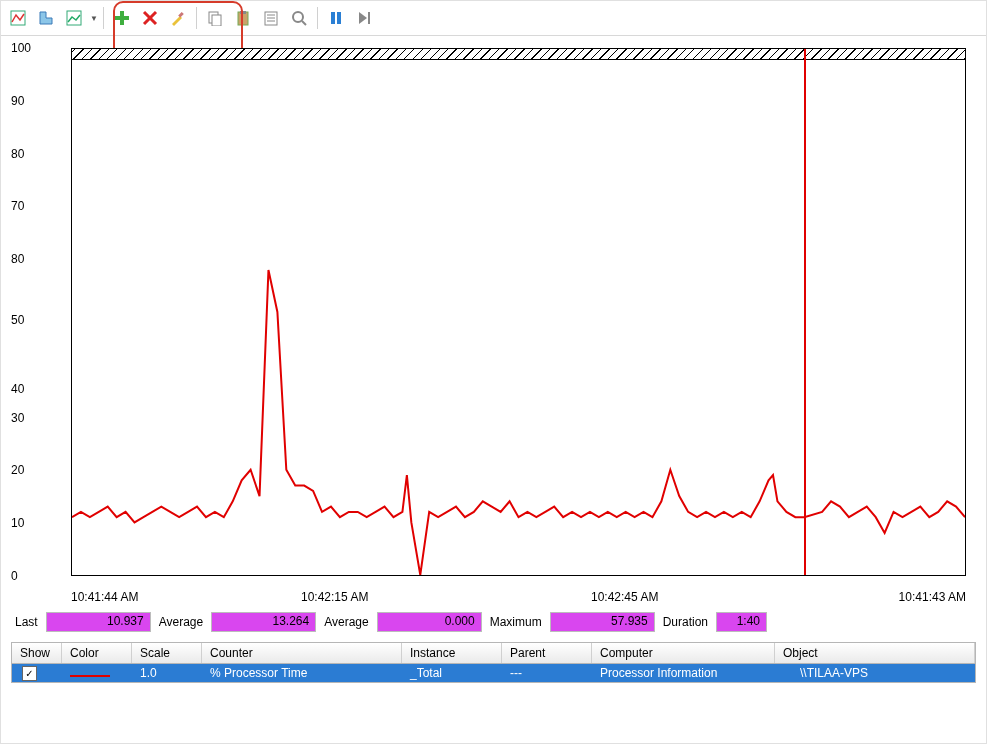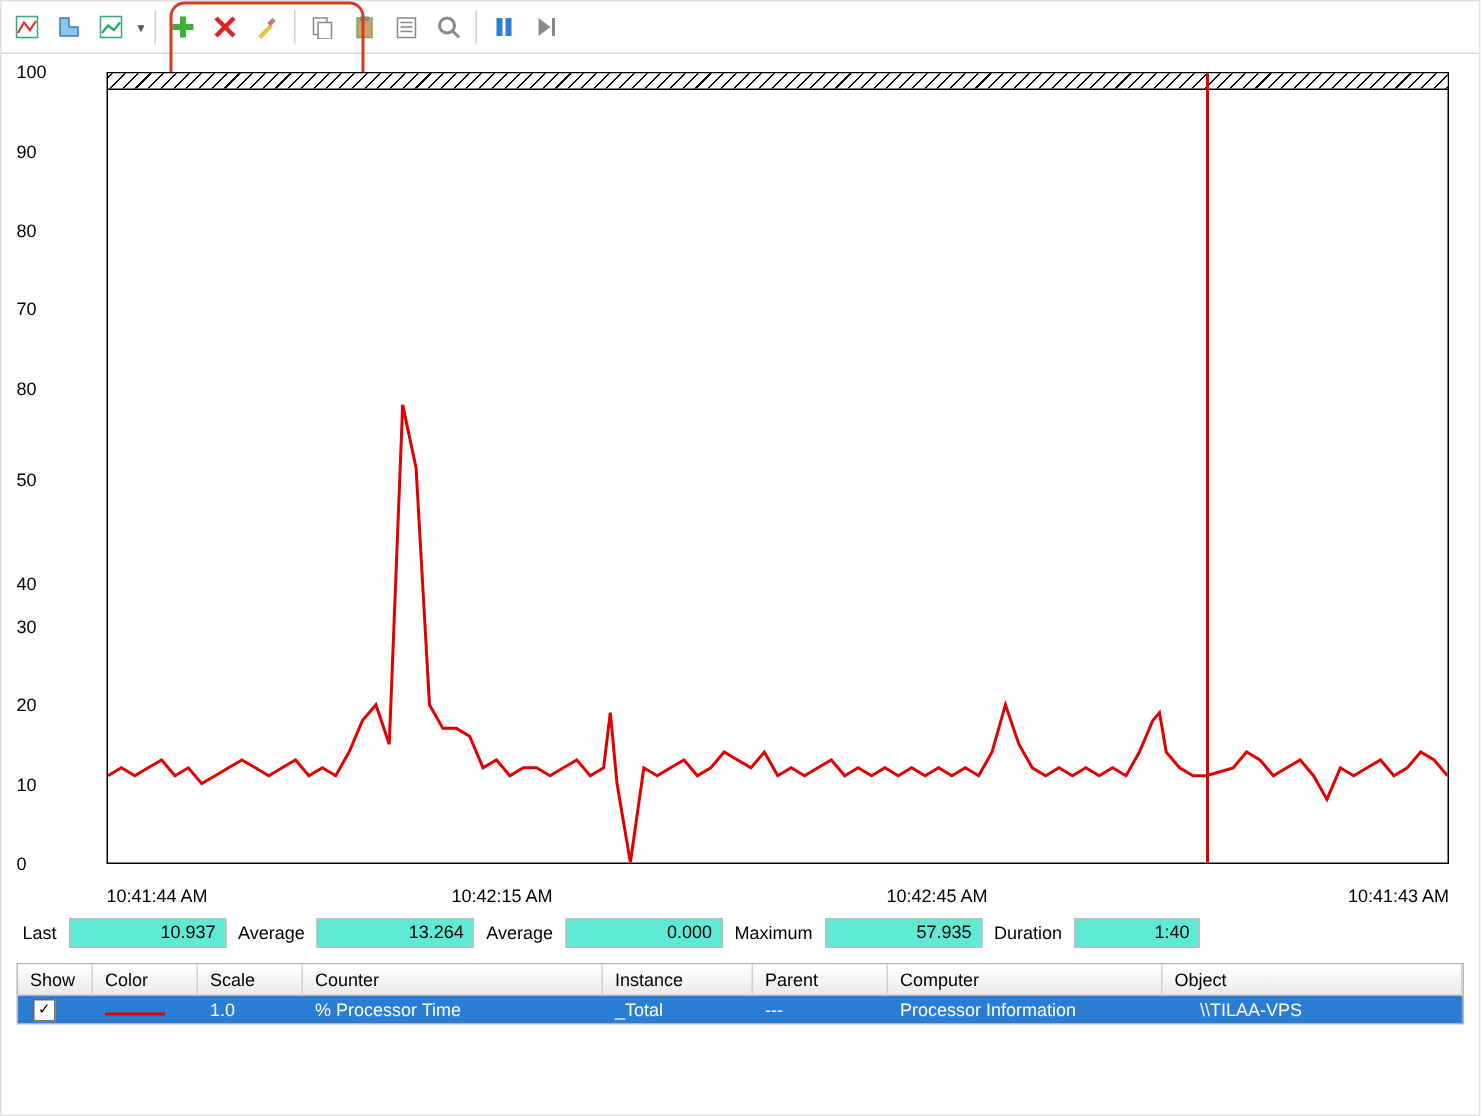--- a/index.html
+++ b/index.html
@@ -9,22 +9,22 @@
   .tsep{width:1px;height:22px;background:#d0d0d0;margin:0 3px}
   .content{position:relative;padding:8px 10px 10px 10px}
   .chart-area{position:relative;height:560px}
   .plot-box{position:absolute;left:60px;top:4px;right:10px;height:526px;border:1px solid #000;background:#fff}
   .hatch{position:absolute;left:0;right:0;top:0;height:10px;background:repeating-linear-gradient(-45deg,#000 0,#000 1px,#fff 1px,#fff 6px);border-bottom:1px solid #000}
   .cursor-line{position:absolute;top:0;bottom:0;width:2px;background:#e00000}
   .ytick{position:absolute;left:0;width:56px;text-align:left;font-size:12px;color:#000;transform:translateY(-50%)}
   .xtick{position:absolute;bottom:0;font-size:12px;color:#000}
   .stats-row{display:flex;align-items:center;gap:8px;margin-top:8px;padding:0 4px}
   .stat-label{color:#000}
-  .stat-box{width:105px;height:20px;border:1px solid #bcbcbc;background:#5eead4;text-align:right;padding:1px 6px;box-sizing:border-box;font-size:12px}
-  .stat-box.wide{width:84px}
+  .stat-box{width:105px;height:20px;border:1px solid #bcbcbc;background:#d946ef;text-align:right;padding:1px 6px;box-sizing:border-box;font-size:12px}
+  .stat-box.wide{width:51px}
   .table-wrap{margin-top:10px;border:1px solid #b6b6b6}
   .thead{display:flex;background:linear-gradient(#fff,#eaeaea);border-bottom:1px solid #b6b6b6}
   .th{padding:3px 8px;border-right:1px solid #d0d0d0;box-sizing:border-box;font-size:12px}
   .trow{display:flex;background:#2b7cd3;color:#fff;font-size:12px;height:18px;align-items:center}
   .td{padding:0 8px;box-sizing:border-box;overflow:hidden;white-space:nowrap;border-right:1px solid rgba(255,255,255,0)}
   .show-cb{width:13px;height:13px;background:#fff;border:1px solid #666;display:inline-flex;align-items:center;justify-content:center;color:#000;font-size:10px;margin-left:2px}
   .color-swatch{width:40px;height:2px;background:#e00000;display:inline-block}
   .highlight-box{position:absolute;border:2px solid #d63b2a;border-radius:10px;pointer-events:none}
   .tooltip{position:absolute;background:#fdfde7;border:1px solid #9a9a7a;padding:2px 6px;font-size:11px;color:#000;white-space:nowrap}
   svg.line{position:absolute;left:0;top:0;width:100%;height:100%}

